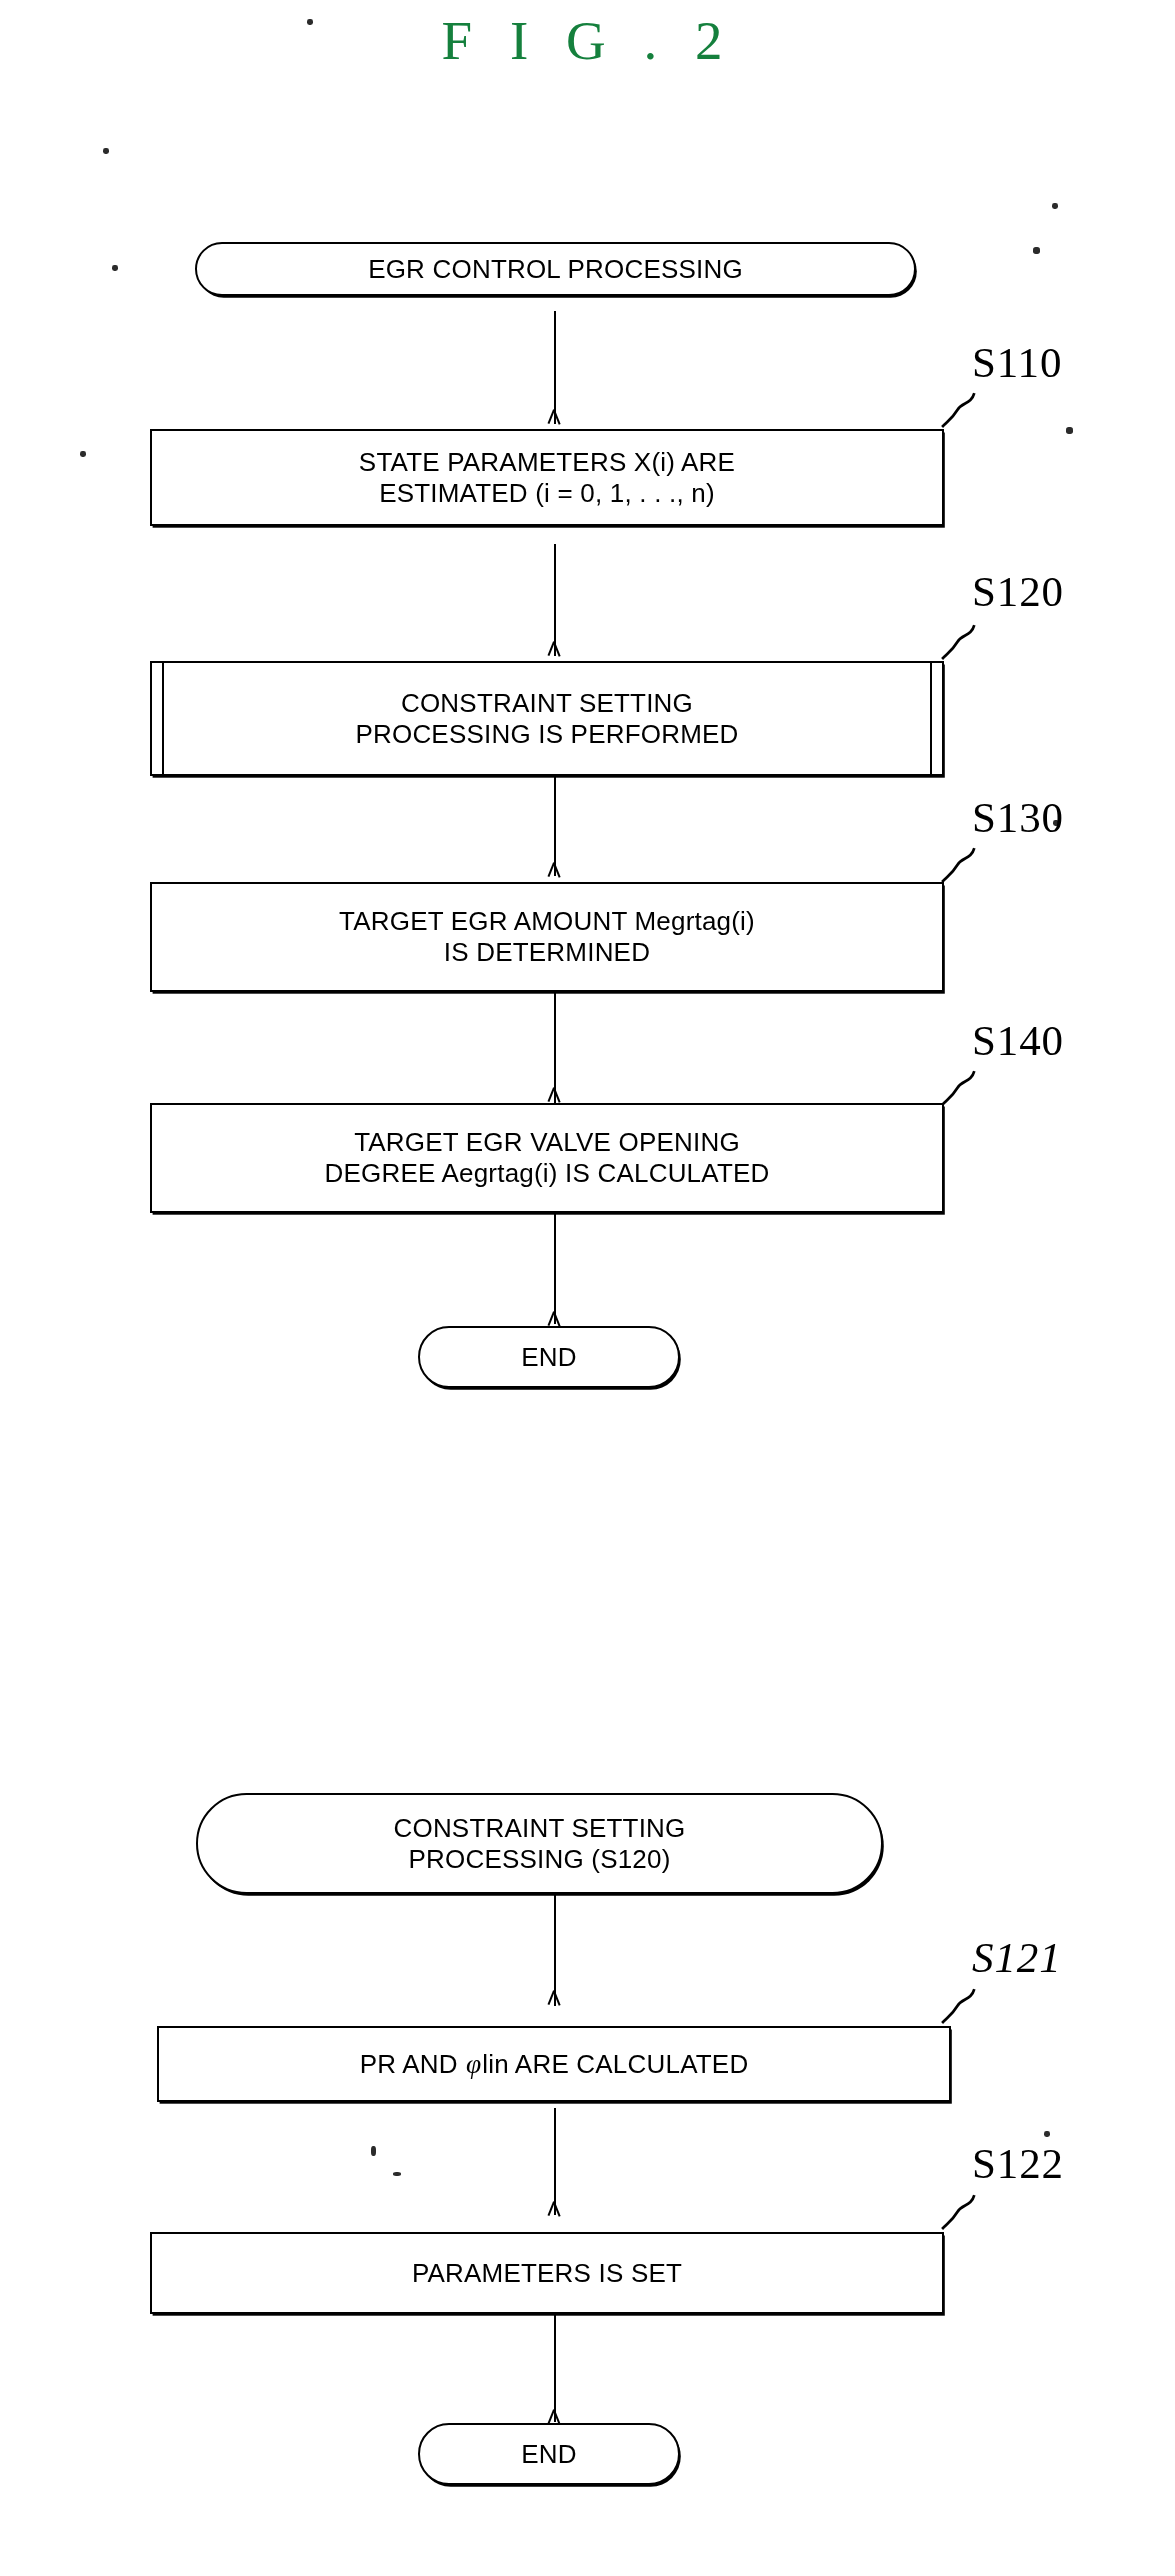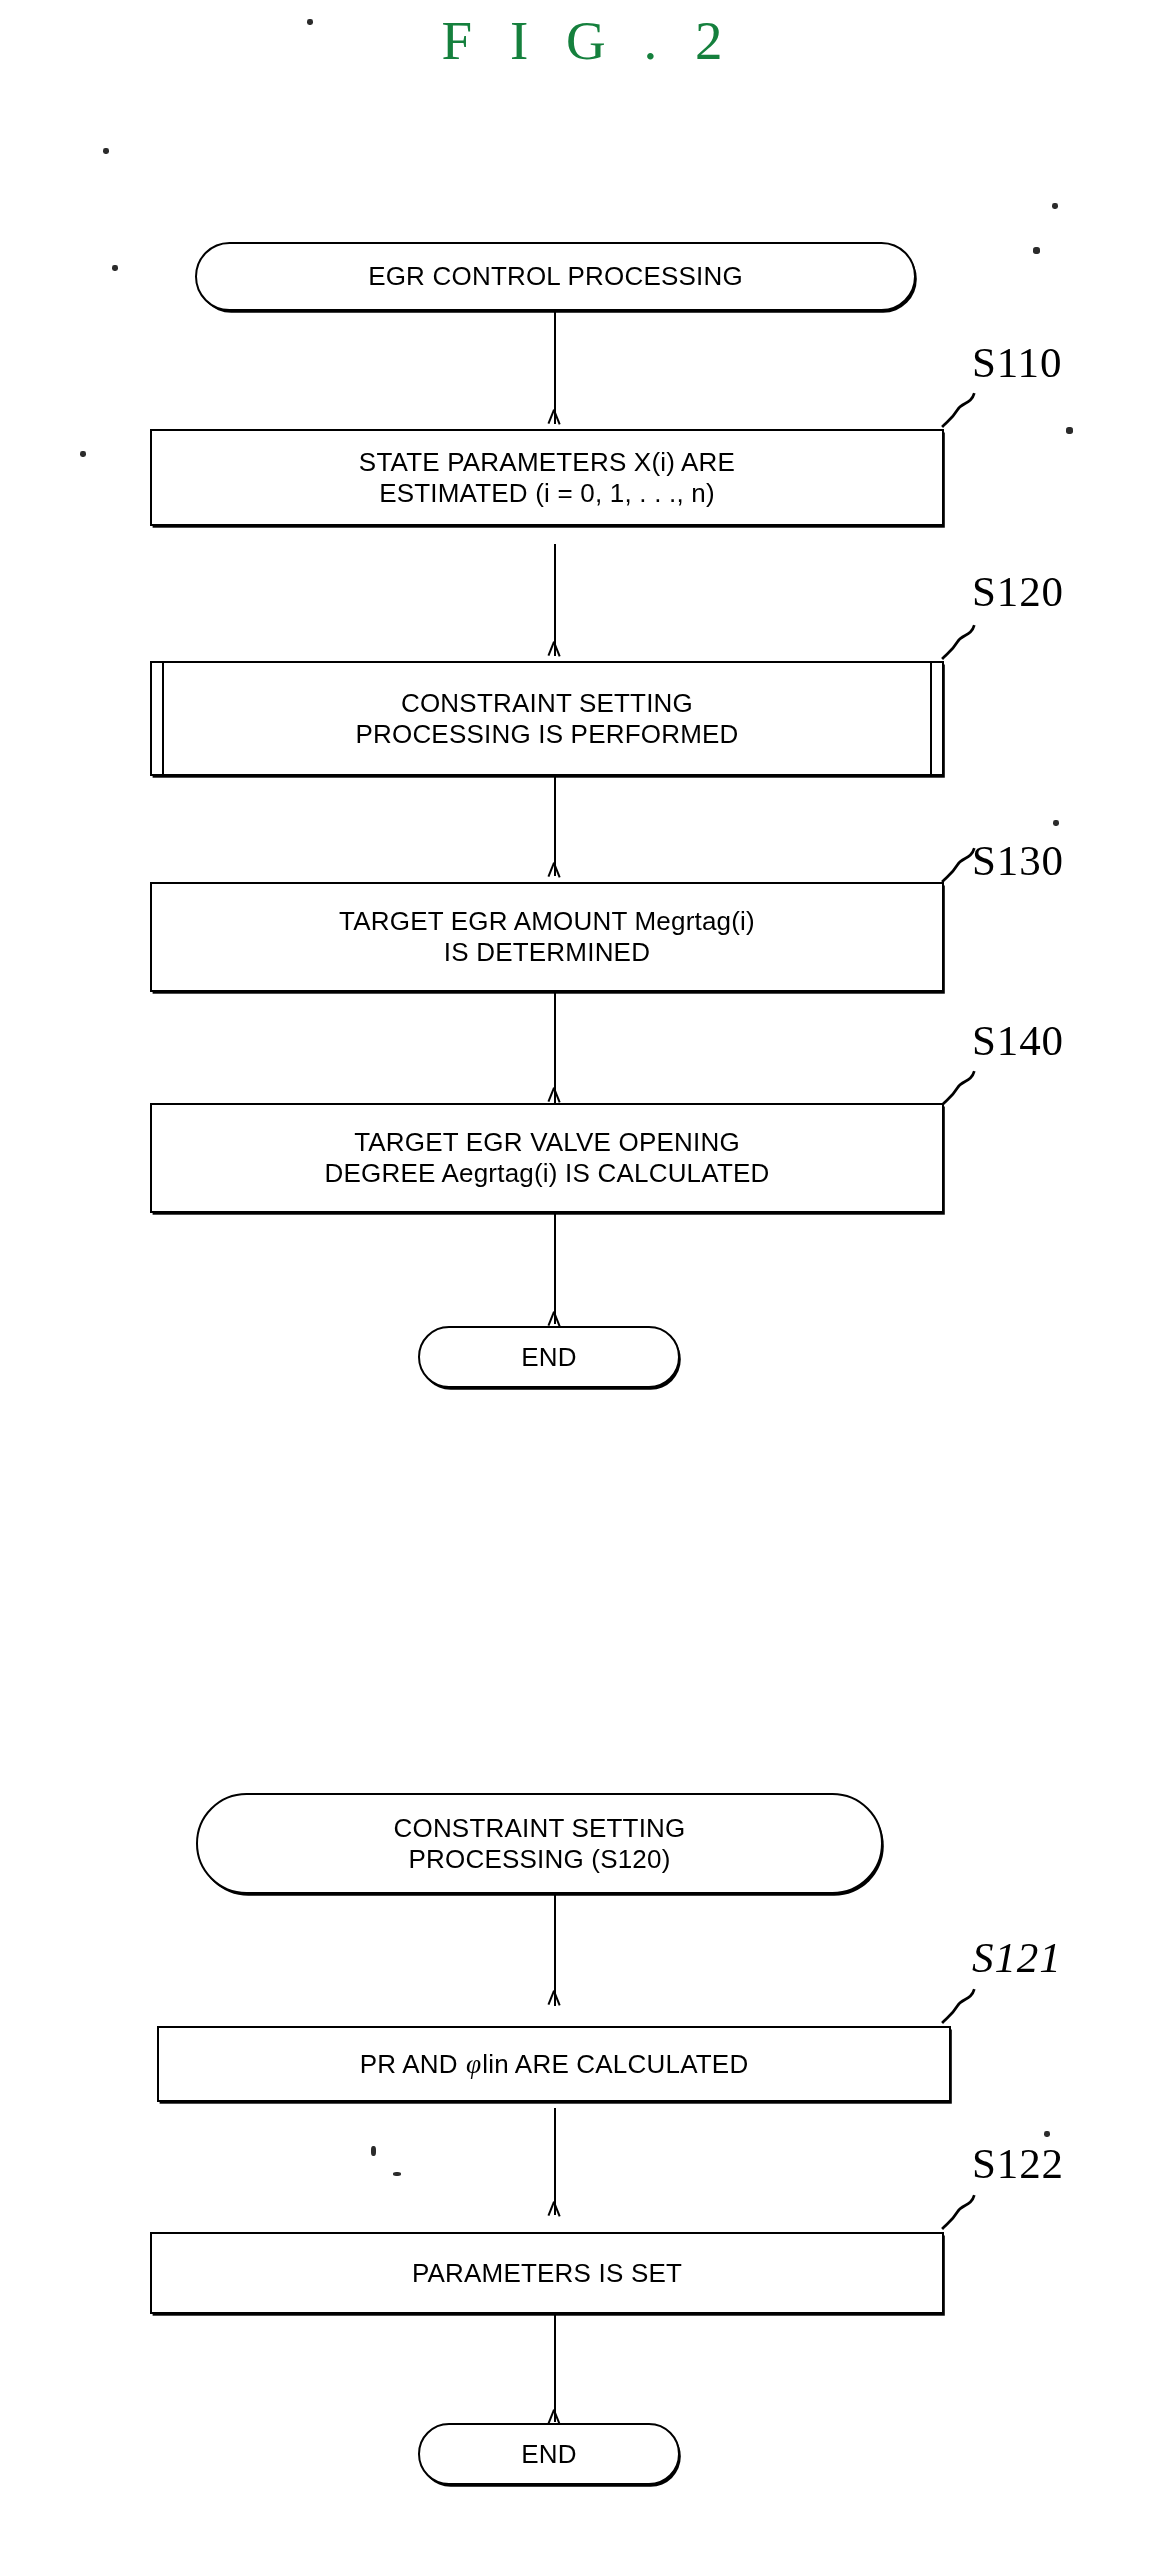--- a/index.html
+++ b/index.html
@@ -149,21 +149,21 @@
   <div class="speck" style="left:1033px; top:247px; width:6.9px; height:6.9px;"></div>
   <div class="speck" style="left:1052px; top:203px; width:6px; height:6px;"></div>
   <div class="speck" style="left:112px; top:265px; width:6px; height:6px;"></div>
   <div class="speck" style="left:80px;  top:451px; width:6px; height:6px;"></div>
   <div class="speck" style="left:1066px; top:427px; width:6.9px; height:6.9px;"></div>
   <div class="speck" style="left:1053px; top:820px; width:6px; height:6px;"></div>
   <div class="speck" style="left:1044px; top:2131px; width:6px; height:6px;"></div>
   <div class="speck" style="left:371px; top:2146px; width:5.2px; height:10.3px;"></div>
   <div class="speck" style="left:393px; top:2172px; width:7.7px; height:4.3px;"></div>
 
-  <div class="node terminal inked" style="left:195px; top:242px; width:721px; height:69px;">
+  <div class="node terminal inked" style="left:195px; top:242px; width:721px; height:54px;">
     <span class="label">EGR CONTROL PROCESSING</span>
   </div>
 
   <div class="conn" style="left:554px; top:311px; height:113px;"></div>
   <div class="arrowhead" style="left:555px; top:410px;"></div>
 
   <div class="node process inked" style="left:150px; top:429px; width:794px; height:97px;">
     <span class="label">STATE PARAMETERS X(i) ARE
 ESTIMATED (i = 0, 1, . . ., n)</span>
   </div>
@@ -184,21 +184,21 @@
     <path d="M44 2 C 40 16, 30 12, 24 22 C 18 32, 14 34, 6 42" fill="none" stroke="#000" stroke-width="3.2"></path>
   </svg>
 
   <div class="conn" style="left:554px; top:776px; height:100px;"></div>
   <div class="arrowhead" style="left:555px; top:863px;"></div>
 
   <div class="node process inked" style="left:150px; top:882px; width:794px; height:110px;">
     <span class="label">TARGET EGR AMOUNT Megrtag(i)
 IS DETERMINED</span>
   </div>
-  <div class="step-ref" style="left:972px; top:836px;">S130</div>
+  <div class="step-ref" style="left:972px; top:793px;">S130</div>
   <svg class="leader" style="left:937px; top:846px;" viewBox="0 0 46 44">
     <path d="M44 2 C 40 16, 30 12, 24 22 C 18 32, 14 34, 6 42" fill="none" stroke="#000" stroke-width="3.2"></path>
   </svg>
 
   <div class="conn" style="left:554px; top:991px; height:112px;"></div>
   <div class="arrowhead" style="left:555px; top:1088px;"></div>
 
   <div class="node process inked" style="left:150px; top:1103px; width:794px; height:110px;">
     <span class="label">TARGET EGR VALVE OPENING
 DEGREE Aegrtag(i) IS CALCULATED</span>

